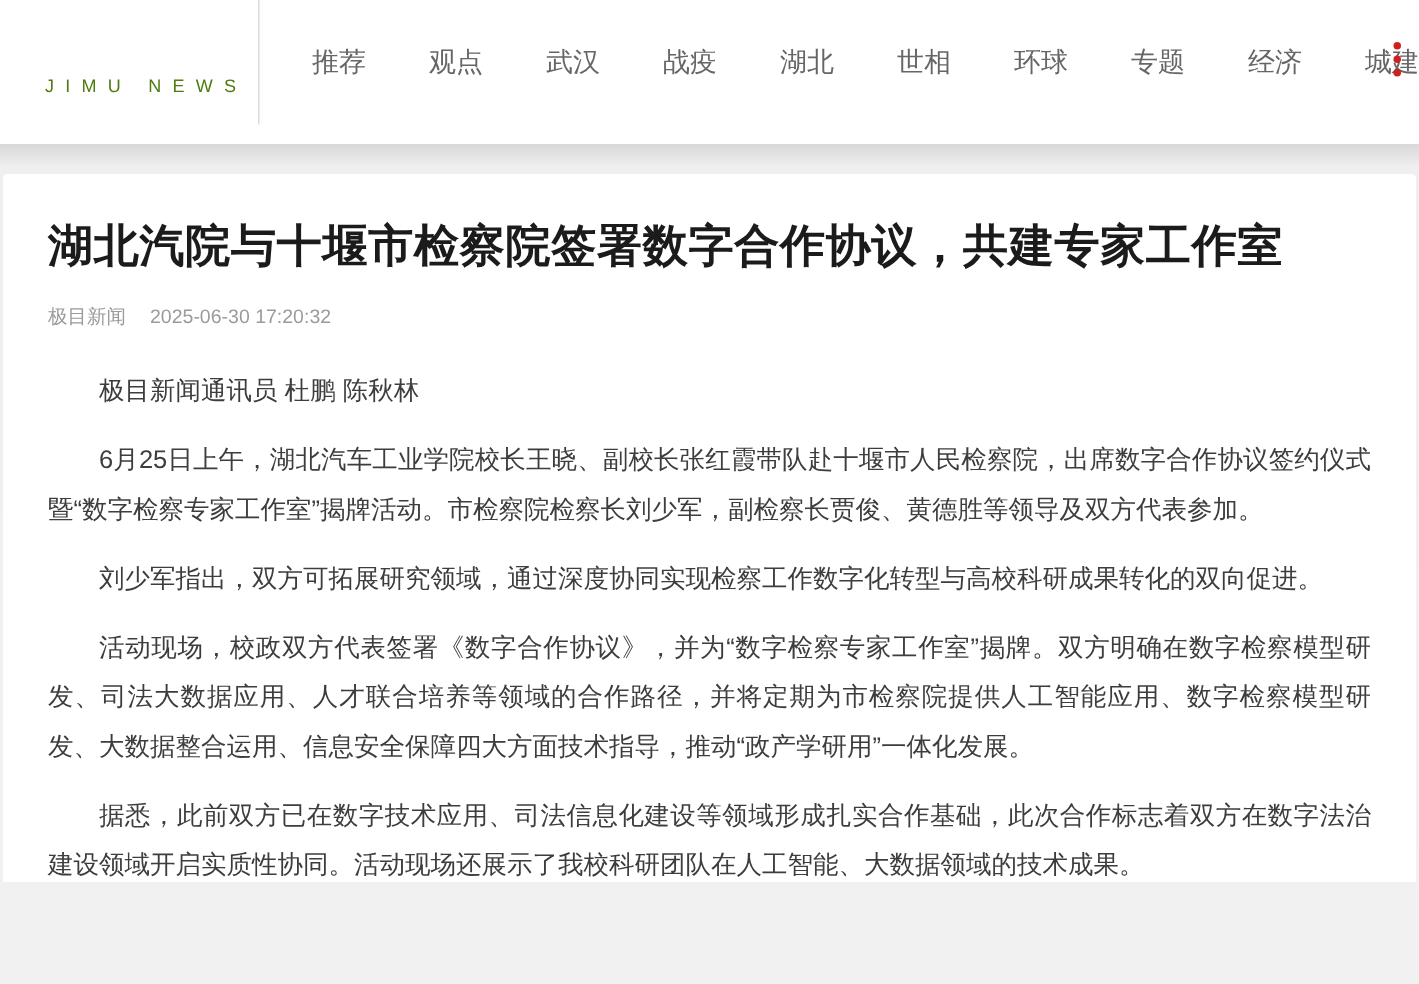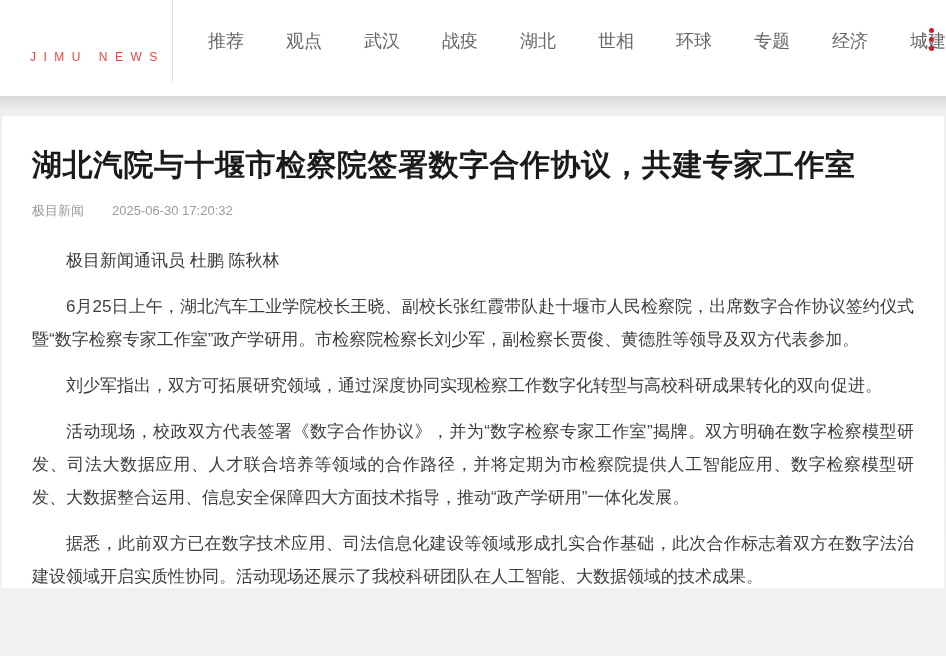--- a/index.html
+++ b/index.html
@@ -43,21 +43,21 @@
     color: #111111;
     font-weight: bold;
     font-size: 42px;
     line-height: 1;
     margin-left: 5px;
     letter-spacing: 1px;
   }
   .logo-sub {
     margin-top: 18px;
     font-size: 12px;
-    color: #ef4444;
+    color: #4d7c0f;
     letter-spacing: 7.5px;
     padding-left: 3px;
     white-space: nowrap;
     text-align: center;
   }
   .header-divider {
     width: 1px;
     height: 83px;
     background: #dcdcdc;
     align-self: flex-start;
@@ -107,21 +107,21 @@
     font-size: 30px;
     font-weight: bold;
     color: #1b1b1b;
     line-height: 1.35;
     letter-spacing: 0.5px;
   }
   .article-meta {
     margin-top: 16px;
     display: flex;
     align-items: center;
-    gap: 28px;
+    gap: 16px;
     font-size: 13px;
     color: #9b9b9b;
   }
   .article-content {
     margin-top: 24px;
   }
   .article-content p {
     font-size: 17px;
     color: #3d3d3d;
     line-height: 33px;
@@ -159,19 +159,19 @@
 
 <div class="page-body">
   <article class="article-card">
     <h1 class="article-title">湖北汽院与十堰市检察院签署数字合作协议，共建专家工作室</h1>
     <div class="article-meta">
       <span>极目新闻</span>
       <span>2025-06-30 17:20:32</span>
     </div>
     <div class="article-content">
       <p>极目新闻通讯员 杜鹏 陈秋林</p>
-      <p>6月25日上午，湖北汽车工业学院校长王晓、副校长张红霞带队赴十堰市人民检察院，出席数字合作协议签约仪式暨“数字检察专家工作室”政产学研用。市检察院检察长刘少军，副检察长贾俊、黄德胜等领导及双方代表参加。</p>
+      <p>6月25日上午，湖北汽车工业学院校长王晓、副校长张红霞带队赴十堰市人民检察院，出席数字合作协议签约仪式暨“数字检察专家工作室”揭牌活动。市检察院检察长刘少军，副检察长贾俊、黄德胜等领导及双方代表参加。</p>
       <p>刘少军指出，双方可拓展研究领域，通过深度协同实现检察工作数字化转型与高校科研成果转化的双向促进。</p>
       <p>活动现场，校政双方代表签署《数字合作协议》，并为“数字检察专家工作室”揭牌。双方明确在数字检察模型研发、司法大数据应用、人才联合培养等领域的合作路径，并将定期为市检察院提供人工智能应用、数字检察模型研发、大数据整合运用、信息安全保障四大方面技术指导，推动“政产学研用”一体化发展。</p>
       <p>据悉，此前双方已在数字技术应用、司法信息化建设等领域形成扎实合作基础，此次合作标志着双方在数字法治建设领域开启实质性协同。活动现场还展示了我校科研团队在人工智能、大数据领域的技术成果。</p>
     </div>
   </article>
 </div>
 
 </body></html>

